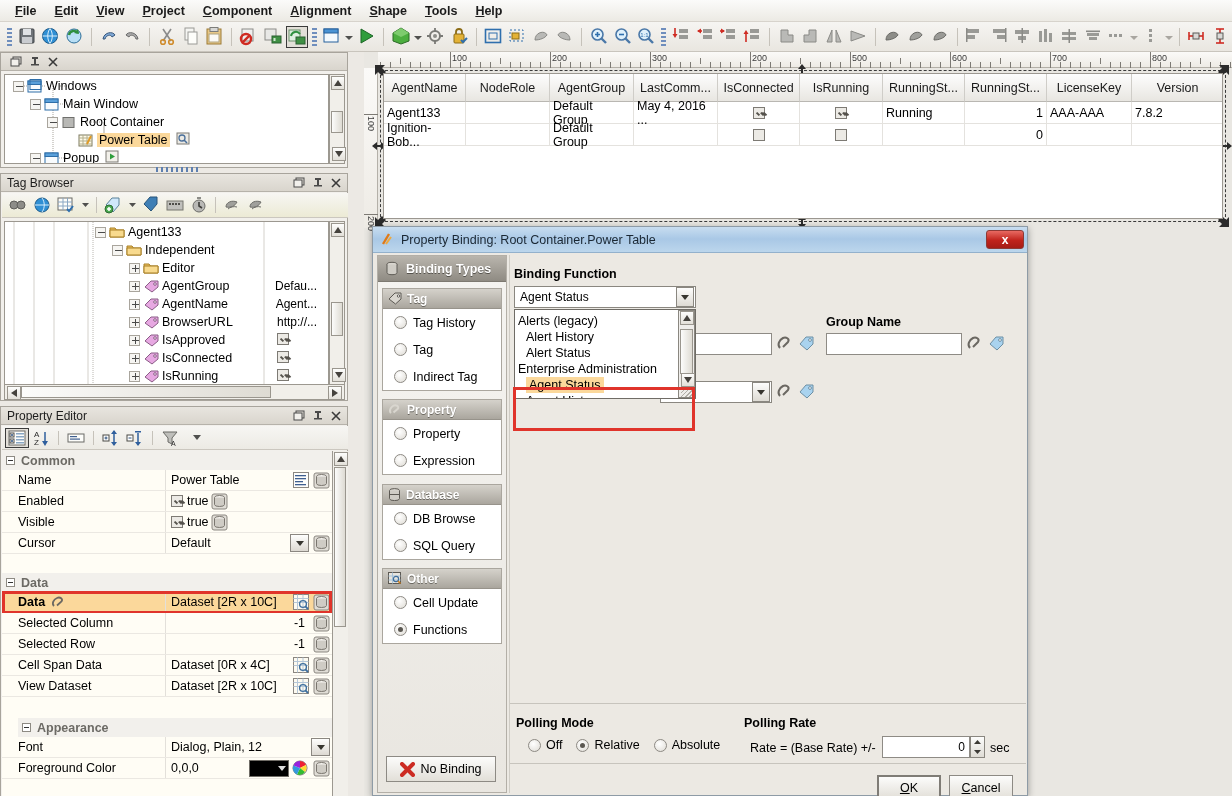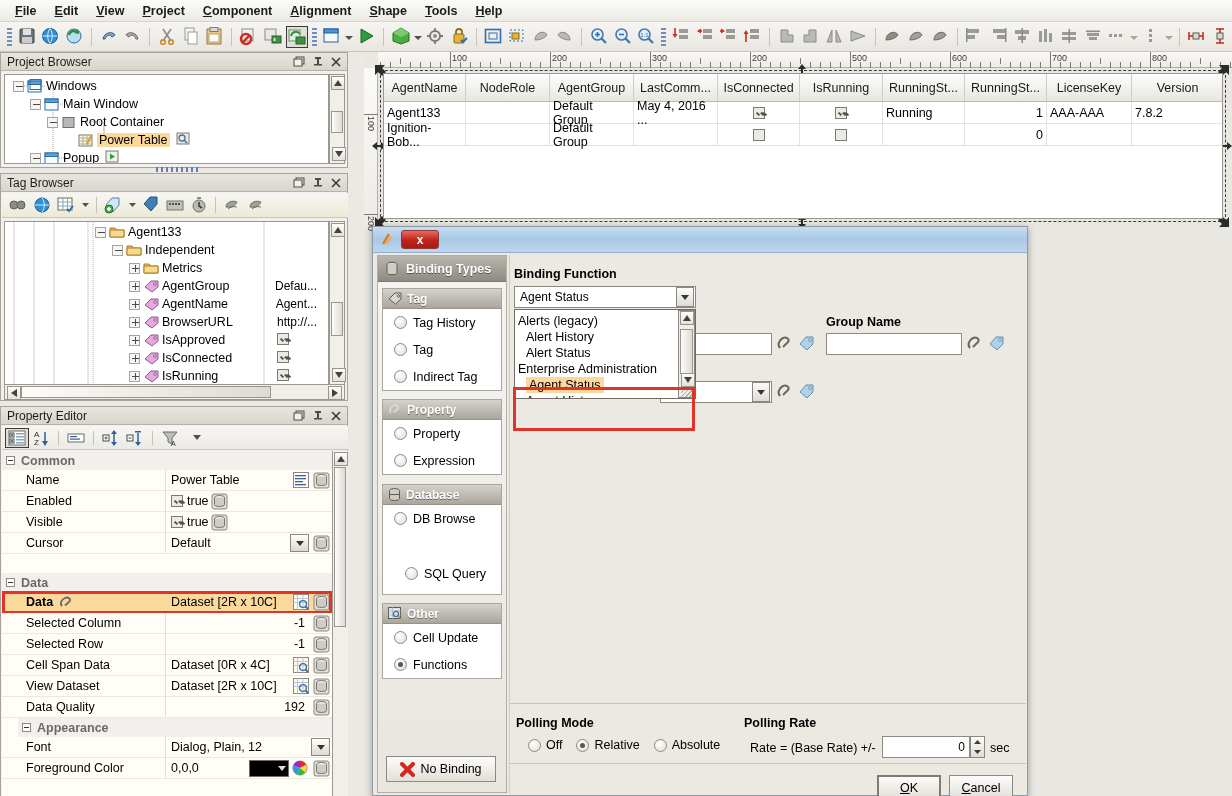--- a/index.html
+++ b/index.html
@@ -71,21 +71,21 @@
 
   
   .vsb{ position:absolute; width:16px; background:#f1efea; border-left:1px solid #cbc7bf;}
   .hsb{ position:absolute; height:16px; background:#f1efea; border-top:1px solid #cbc7bf;}
   .sb-btn{ width:14px;height:14px;margin:1px; background:linear-gradient(#fdfdfc,#e3e0d9);
            border:1px solid #9a968e; position:relative;}
   .sb-thumb{ background:linear-gradient(to right,#fcfcfb,#dedbd3); border:1px solid #9a968e; position:absolute;}
 
   
   .pe-row{ height:21px; display:flex; align-items:center; font-size:12.5px; border-bottom:1px solid #ebe8e2;}
-  .pe-name{ width:164px; padding-left:24px; border-right:1px solid #e3e0da; height:100%; display:flex;align-items:center;}
+  .pe-name{ width:164px; padding-left:16px; border-right:1px solid #e3e0da; height:100%; display:flex;align-items:center;}
   .pe-val{ flex:1; display:flex; align-items:center; padding-left:5px; height:100%; position:relative;}
   .pe-group{ height:19px; display:flex; align-items:center; background:#f2f0ec; font-weight:bold;
              color:#6c6a65; font-size:12.5px; padding-left:4px;}
   .grpbox{ width:9px;height:9px;border:1px solid #8d8a83;background:#fff;position:relative;margin-right:6px;display:inline-block;}
   .grpbox:before{content:"";position:absolute;left:1px;top:3px;width:5px;height:1px;background:#333;}
   .grpbox.plus:after{content:"";position:absolute;left:3px;top:1px;width:1px;height:5px;background:#333;}
   .chk{ width:12px;height:12px;border:1px solid #7d7a74;background:#eceae5;position:relative;display:inline-block;margin-right:4px;}
   .chk.on:after{
     content:""; position:absolute; left:2px; top:5px; width:4px;height:2px;background:#55524c;
     transform:rotate(45deg); box-shadow:3px -3px 0 0 #55524c, 4px -4px 0 0 #55524c, 5px -5px 0 0 #55524c;
@@ -701,21 +701,20 @@
           <div class="td" style="width: 92px;">
             <span></span>
           </div>
         </div>
       </div>
   </div>
 </div>
 
 <div class="panel" id="project-browser" style="left:0;top:52px;width:348px;height:116px;">
   <div class="panel-title">
-    <span class="ttl">Project Browser</span>
     <span class="pt-btn">
       <svg width="16" height="14">
           <rect x="4" y="2" width="8" height="7" fill="none" stroke="#4a4a4a"></rect>
           <rect x="2" y="4" width="8" height="7" fill="#f2f0ec" stroke="#4a4a4a"></rect>
         </svg>
     </span>
     <span class="pt-btn">
       <svg width="16" height="14">
           <rect x="5" y="2" width="6" height="2" fill="#4a4a4a"></rect>
           <rect x="7" y="4" width="2" height="5" fill="#4a4a4a"></rect>
@@ -936,21 +935,21 @@
           </svg></span>
         <span>Independent</span>
       </div>
       <div class="trow" style="position: absolute; left: 0px; top: 37px; width: 100%;">
         <span style="display:inline-block;width:124px;flex:none;"></span>
         <span class="exp plus"></span>
         <span class="ico"><svg width="16" height="14">
             <path d="M1 3 h5 l1.5 2 h7.5 v7 h-14Z" fill="#f0c465" stroke="#a77f24"></path>
             <path d="M1 5 h14 v7 h-14Z" fill="#f8da8e" stroke="#a77f24"></path>
           </svg></span>
-        <span>Metrics</span>
+        <span>Editor</span>
       </div>
       <div class="trow" style="position: absolute; left: 0px; top: 55px; width: 100%;">
         <span style="display:inline-block;width:124px;flex:none;"></span>
         <span class="exp plus"></span>
         <span class="ico"><svg width="16" height="14">
             <path d="M2 8 L8 2 L15 2 L15 8 L9 13 Z" fill="#e7a8e2" stroke="#8a5c86"></path>
             <circle cx="12" cy="5" r="1.3" fill="#fff" stroke="#8a5c86"></circle>
           </svg></span>
         <span>AgentGroup</span>
         <span style="position:absolute;left:262px;width:50px;text-align:right;font-size:12px;">Defau...</span>
@@ -1300,35 +1299,20 @@
           </span>
           <span class="bindbtn" style="display:flex;">
             <svg width="17" height="17">
               <rect x="1" y="1" width="15" height="15" rx="2" fill="#e0ddd6" stroke="#8b8781"></rect>
               <ellipse cx="8.5" cy="4.5" rx="5" ry="2" fill="#f5f3ee" stroke="#7a766f"></ellipse>
               <path d="M3.5 4.5 v7 a5 2 0 0 0 10 0 v-7" fill="#cfccc5" stroke="#7a766f"></path>
             </svg>
           </span>
         </div>
       </div>
-      <div class="pe-row" style="position: absolute; left: 0px; top: 246px; width: 330px; background: rgb(255, 253, 245);">
-        <div class="pe-name">
-          <span style="">Data Quality</span>
-        </div>
-        <div class="pe-val">
-          <span style="flex:1;text-align:right;padding-right:6px;">192</span>
-          <span class="bindbtn" style="display:flex;">
-            <svg width="17" height="17">
-              <rect x="1" y="1" width="15" height="15" rx="2" fill="#e0ddd6" stroke="#8b8781"></rect>
-              <ellipse cx="8.5" cy="4.5" rx="5" ry="2" fill="#f5f3ee" stroke="#7a766f"></ellipse>
-              <path d="M3.5 4.5 v7 a5 2 0 0 0 10 0 v-7" fill="#cfccc5" stroke="#7a766f"></path>
-            </svg>
-          </span>
-        </div>
-      </div>
       <div class="pe-group" style="position: absolute; left: 16px; top: 267px; width: 330px;">
         <span class="grpbox"></span>
         <span>Appearance</span>
       </div>
       <div class="pe-row" style="position: absolute; left: 0px; top: 286px; width: 330px; background: rgb(255, 253, 245);">
         <div class="pe-name">
           <span style="">Font</span>
         </div>
         <div class="pe-val">
           <span style="flex:1;">Dialog, Plain, 12</span>
@@ -1377,20 +1361,21 @@
 </div>
 
 <div id="dialog">
   <div id="dlg-title">
     <span style="margin-right:6px;display:flex;">
       <svg width="15" height="15">
           <path d="M3 12 L9 2" stroke="#e07a18" stroke-width="2.4" fill="none"></path>
           <path d="M6 12 L11 5" stroke="#f0a93c" stroke-width="2" fill="none"></path>
         </svg>
     </span>
+    <span style="flex:1;">Property Binding: Root Container.Power Table</span>
     <span class="closebtn">x</span>
   </div>
 
   <div style="position:absolute;left:4px;top:28px;width:130px;height:538px;background:linear-gradient(#f5f4f1,#e9e6e0);border:1px solid #b3afa7;">
     <div style="height:26px;background:linear-gradient(#b9b5ad,#8f8b83);border-bottom:1px solid #7d7971;display:flex;align-items:center;padding-left:7px;">
       <span style="margin-right:6px;display:flex;">
         <svg width="15" height="15">
             <ellipse cx="7" cy="3.5" rx="5" ry="2.2" fill="#d9d6cf" stroke="#5d5a54"></ellipse>
             <path d="M2 3.5 v8 a5 2.2 0 0 0 10 0 v-8" fill="#cfccc5" stroke="#5d5a54"></path>
           </svg>
@@ -1447,21 +1432,21 @@
                 <path d="M1.5 2.6 v8 a5 2 0 0 0 10 0 v-8" fill="#cfccc5" stroke="#5d5a54"></path>
                 <line x1="1.5" y1="6.5" x2="11.5" y2="6.5" stroke="#5d5a54"></line>
               </svg>
             </span>
             <span style="font-weight:bold;color:#fff;font-size:12px;text-shadow:0 1px 0 #6b6861;">Database</span>
           </div>
           <div style="height:27px;display:flex;align-items:center;padding-left:11px;">
             <span class="radio"></span>
             <span style="margin-left:6px;font-size:12.5px;">DB Browse</span>
           </div>
-          <div style="height:27px;display:flex;align-items:flex-start;padding-left:22px;margin-top:35px;">
+          <div style="height:27px;display:flex;align-items:center;padding-left:11px;">
             <span class="radio"></span>
             <span style="margin-left:6px;font-size:12.5px;">SQL Query</span>
           </div>
         </div>
         <div style="margin-bottom: 8px; border: 1px solid rgb(170, 166, 158); background: rgb(255, 255, 255);">
           <div style="height:20px;background:linear-gradient(#d5d2cb,#aaa69e);border-bottom:1px solid #97938b;display:flex;align-items:center;padding-left:5px;">
             <span style="margin-right:5px;display:flex;">
               <svg width="14" height="13">
                 <rect x="0.5" y="0.5" width="12" height="11" fill="#e8e5de" stroke="#5d5a54"></rect>
                 <path d="M0.5 4h12M0.5 8h12M4.5 0.5v11" stroke="#a9c4da"></path>

